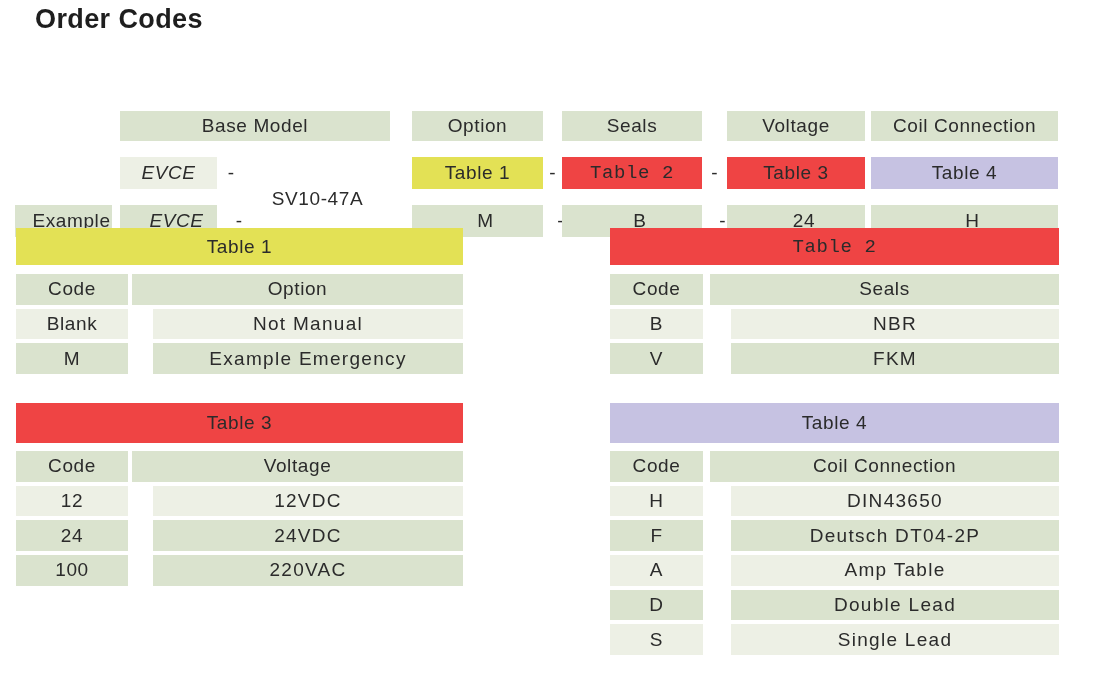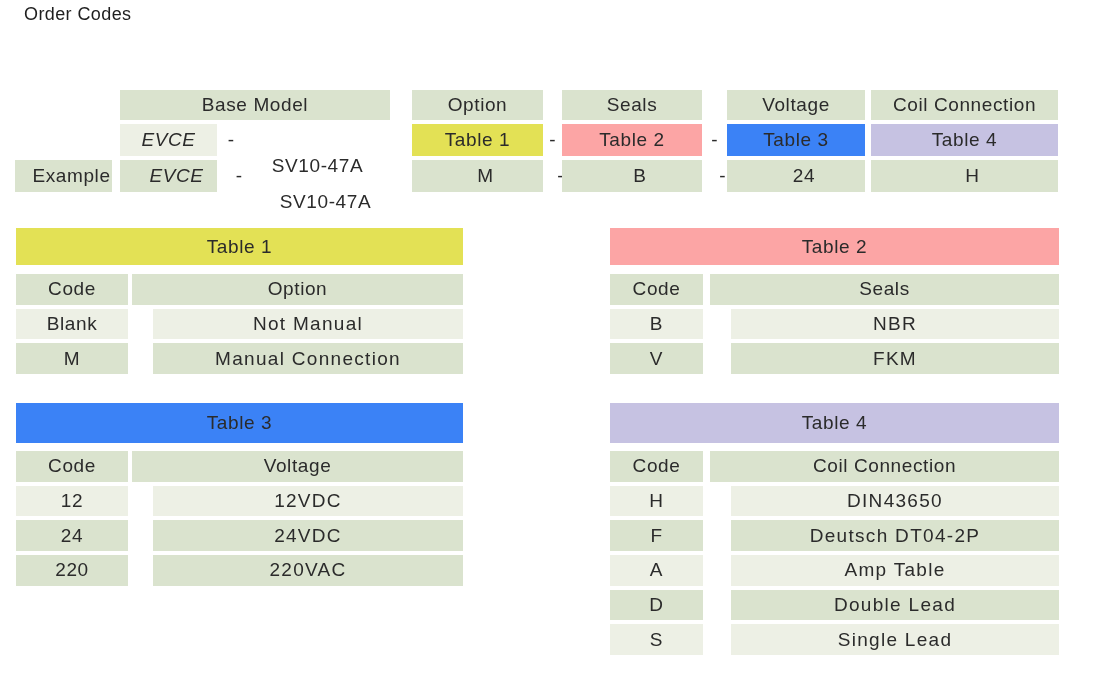--- a/index.html
+++ b/index.html
@@ -1,31 +1,31 @@
 <!DOCTYPE html>
 <html><head>
 <meta charset="utf-8">
 <style>
   html,body{margin:0;padding:0;background:#ffffff;}
   body{width:1093px;height:673px;font-family:"Liberation Sans",sans-serif;color:#2b2b2b;}
   .page{position:relative;width:1093px;height:673px;overflow:hidden;background:#ffffff;}
 
-  .doc-title{position:absolute;left:24px;top:4px;font-size:18px;font-weight:400;
+  .doc-title{position:absolute;left:35px;top:4px;font-size:27px;font-weight:700;
              color:#1e1e1e;letter-spacing:0.4px;}
 
   
-  .builder{position:absolute;left:15px;top:90px;display:grid;
+  .builder{position:absolute;left:15px;top:111px;display:grid;
            grid-template-columns:97px 8px 97px 28px 145px 22px 131px 19px 140px 25px 138px 6px 187px;
-           grid-template-rows:30px 32px 32px;row-gap:4px;font-size:19px;}
+           grid-template-rows:30px 32px 32px;row-gap:16px;font-size:19px;}
   .bcell{display:flex;align-items:center;justify-content:center;letter-spacing:0.6px;}
   .green{background:#dae3ce;}
   .light{background:#edf0e5;}
   .acc1{background:#e3e155;}
-  .acc2{background:#fca5a5;}
-  .acc3{background:#3b82f6;}
+  .acc2{background:#ef4444;font-family:Liberation Mono, monospace;}
+  .acc3{background:#ef4444;}
   .acc4{background:#c6c2e2;}
   .dash{display:flex;align-items:center;justify-content:center;font-size:19px;}
 
   .r1{grid-row:1;} .r2{grid-row:2;} .r3{grid-row:3;padding-left:16px;}
   .c1{grid-column:1;} .c3{grid-column:3;font-style:italic;} .c4{grid-column:4;} .c5{grid-column:5;margin-top:42px;}
   .c7{grid-column:7;} .c8{grid-column:8;} .c9{grid-column:9;} .c10{grid-column:10;}
   .c11{grid-column:11;} .c13{grid-column:13;}
   .span-base{grid-column:3 / 6;}
 
   
@@ -92,21 +92,21 @@
       <div class="cellc green">Option</div>
     </div>
     <div class="row">
       <div class="cellc light">Blank</div>
         <div></div>
       <div class="cellv light">Not Manual</div>
     </div>
     <div class="row">
       <div class="cellc green">M</div>
         <div></div>
-      <div class="cellv green">Manual Connection</div>
+      <div class="cellv green">Example Emergency</div>
     </div>
   </div>
 
   <div class="lookup rightcols small-hdr pos-t2">
     <div class="ttl acc2">Table 2</div>
     <div class="row">
       <div class="cellc green">Code</div>
         <div></div>
       <div class="cellc green">Seals</div>
     </div>
@@ -133,21 +133,21 @@
       <div class="cellc light">12</div>
         <div></div>
       <div class="cellv light">12VDC</div>
     </div>
     <div class="row">
       <div class="cellc green">24</div>
         <div></div>
       <div class="cellv green">24VDC</div>
     </div>
     <div class="row">
-      <div class="cellc green">220</div>
+      <div class="cellc green">100</div>
         <div></div>
       <div class="cellv green">220VAC</div>
     </div>
   </div>
 
   <div class="lookup rightcols big-hdr pos-t4">
     <div class="ttl acc4">Table 4</div>
     <div class="row">
       <div class="cellc green">Code</div>
         <div></div>

